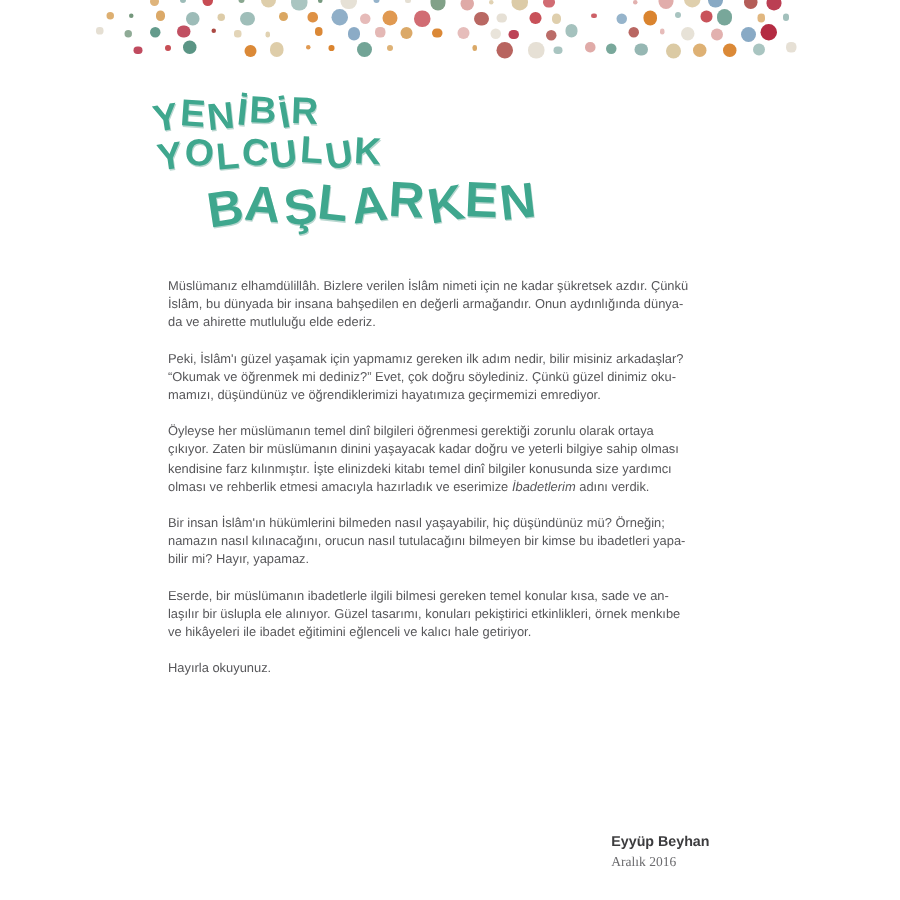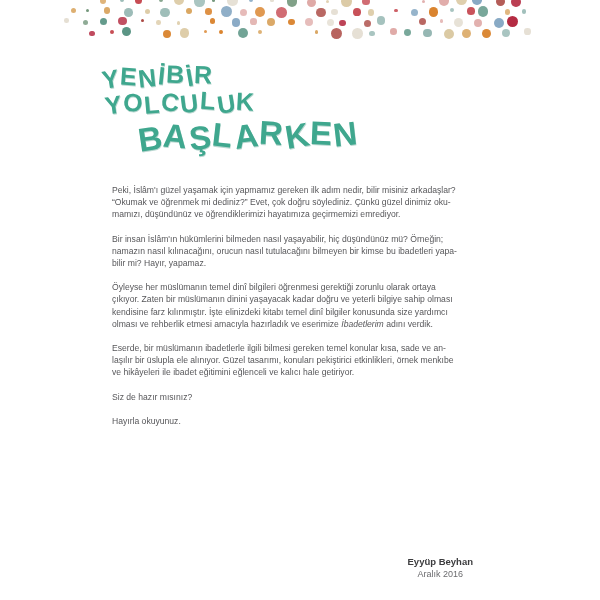--- a/index.html
+++ b/index.html
@@ -17,23 +17,23 @@
   .title .t1{font-size:25px;letter-spacing:1.5px;transform:rotate(-2deg);}
   .title .t2{font-size:25px;letter-spacing:1.5px;margin-top:3px;margin-left:3px;transform:rotate(-1deg);}
   .title .t3{font-size:33px;letter-spacing:1.5px;margin-top:4px;margin-left:36px;transform:rotate(-1.5deg);}
   .playful span{display:inline-block;}
   
   .bodytext{position:absolute;left:112px;top:184px;width:400px;
     font-size:8.6px;line-height:12.2px;white-space:pre;}
   .bodytext p{margin:0 0 12px 0;}
   .bodytext .it{font-style:italic;}
   
-  .signature{position:absolute;top:556px;right:127px;text-align:center;}
+  .signature{position:absolute;top:556px;right:127px;text-align:left;}
   .signature .author{font-weight:bold;font-size:9.5px;color:#3c3c3e;line-height:12px;}
-  .signature .date{font-size:9px;color:#6b6b6e;line-height:12px;}
+  .signature .date{font-size:9px;color:#6b6b6e;line-height:12px;font-family:Liberation Serif, serif;}
 </style>
 </head>
 <body>
 
 <div class="page">
 
   <div class="dots" id="dots">
       <div class="dot" style="left: 100.07px; top: -2.05775px; width: 6.24417px; height: 6.24417px; background: rgb(216, 163, 92); opacity: 0.81;"></div>
       <div class="dot" style="left: 120.115px; top: -1.85035px; width: 4.24759px; height: 4.24759px; background: rgb(143, 179, 174); opacity: 0.88;"></div>
       <div class="dot" style="left: 134.505px; top: -3.25922px; width: 7.27792px; height: 7.27792px; background: rgb(198, 74, 82); opacity: 0.99;"></div>
@@ -124,29 +124,31 @@
       <div class="dot" style="left: 502.485px; top: 29.1823px; width: 7.96311px; height: 7.96311px; background: rgb(143, 179, 174); opacity: 0.77;"></div>
       <div class="dot" style="left: 524.421px; top: 28.4143px; width: 6.2441px; height: 6.2441px; background: rgb(228, 222, 210); opacity: 0.94;"></div>
     </div>
 
   <div class="title" id="title" style="color: rgb(63, 167, 142);">
     <div class="t1 playful"><span style="transform: rotate(-7deg) translateY(0.5px); text-shadow: rgba(46, 136, 114, 0.333) 0.5px 1px 0px;">Y</span><span style="transform: rotate(6deg) translateY(-1.5px); text-shadow: rgba(46, 136, 114, 0.333) 0.5px 1px 0px;">E</span><span style="transform: rotate(-4deg) translateY(1px); text-shadow: rgba(46, 136, 114, 0.333) 0.5px 1px 0px;">N</span><span style="transform: rotate(8deg) translateY(-1px); text-shadow: rgba(46, 136, 114, 0.333) 0.5px 1px 0px;">İ</span><span style="transform: rotate(-6deg) translateY(0.5px); text-shadow: rgba(46, 136, 114, 0.333) 0.5px 1px 0px;"> </span><span style="transform: rotate(5deg) translateY(-2px); text-shadow: rgba(46, 136, 114, 0.333) 0.5px 1px 0px;">B</span><span style="transform: rotate(-8deg) translateY(1.5px); text-shadow: rgba(46, 136, 114, 0.333) 0.5px 1px 0px;">İ</span><span style="transform: rotate(4deg) translateY(-0.5px); text-shadow: rgba(46, 136, 114, 0.333) 0.5px 1px 0px;">R</span></div>
     <div class="t2 playful"><span style="transform: rotate(-7deg) translateY(0.5px); text-shadow: rgba(46, 136, 114, 0.333) 0.5px 1px 0px;">Y</span><span style="transform: rotate(6deg) translateY(-1.5px); text-shadow: rgba(46, 136, 114, 0.333) 0.5px 1px 0px;">O</span><span style="transform: rotate(-4deg) translateY(1px); text-shadow: rgba(46, 136, 114, 0.333) 0.5px 1px 0px;">L</span><span style="transform: rotate(8deg) translateY(-1px); text-shadow: rgba(46, 136, 114, 0.333) 0.5px 1px 0px;">C</span><span style="transform: rotate(-6deg) translateY(0.5px); text-shadow: rgba(46, 136, 114, 0.333) 0.5px 1px 0px;">U</span><span style="transform: rotate(5deg) translateY(-2px); text-shadow: rgba(46, 136, 114, 0.333) 0.5px 1px 0px;">L</span><span style="transform: rotate(-8deg) translateY(1.5px); text-shadow: rgba(46, 136, 114, 0.333) 0.5px 1px 0px;">U</span><span style="transform: rotate(4deg) translateY(-0.5px); text-shadow: rgba(46, 136, 114, 0.333) 0.5px 1px 0px;">K</span></div>
     <div class="t3 playful"><span style="transform: rotate(-7deg) translateY(0.5px); text-shadow: rgba(46, 136, 114, 0.333) 0.5px 1px 0px;">B</span><span style="transform: rotate(6deg) translateY(-1.5px); text-shadow: rgba(46, 136, 114, 0.333) 0.5px 1px 0px;">A</span><span style="transform: rotate(-4deg) translateY(1px); text-shadow: rgba(46, 136, 114, 0.333) 0.5px 1px 0px;">Ş</span><span style="transform: rotate(8deg) translateY(-1px); text-shadow: rgba(46, 136, 114, 0.333) 0.5px 1px 0px;">L</span><span style="transform: rotate(-6deg) translateY(0.5px); text-shadow: rgba(46, 136, 114, 0.333) 0.5px 1px 0px;">A</span><span style="transform: rotate(5deg) translateY(-2px); text-shadow: rgba(46, 136, 114, 0.333) 0.5px 1px 0px;">R</span><span style="transform: rotate(-8deg) translateY(1.5px); text-shadow: rgba(46, 136, 114, 0.333) 0.5px 1px 0px;">K</span><span style="transform: rotate(4deg) translateY(-0.5px); text-shadow: rgba(46, 136, 114, 0.333) 0.5px 1px 0px;">E</span><span style="transform: rotate(-5deg) translateY(1px); text-shadow: rgba(46, 136, 114, 0.333) 0.5px 1px 0px;">N</span></div>
   </div>
 
-  <div class="bodytext" id="paragraphs" style="color: rgb(87, 87, 90);"><p><span>Peki, İslâm'ı güzel yaşamak için yapmamız gereken ilk adım nedir, bilir misiniz arkadaşlar?
+  <div class="bodytext" id="paragraphs" style="color: rgb(87, 87, 90);"><p><span>Müslümanız elhamdülillâh. Bizlere verilen İslâm nimeti için ne kadar şükretsek azdır. Çünkü
+İslâm, bu dünyada bir insana bahşedilen en değerli armağandır. Onun aydınlığında dünya-
+da ve ahirette mutluluğu elde ederiz.</span></p><p><span>Peki, İslâm'ı güzel yaşamak için yapmamız gereken ilk adım nedir, bilir misiniz arkadaşlar?
 “Okumak ve öğrenmek mi dediniz?” Evet, çok doğru söylediniz. Çünkü güzel dinimiz oku-
-mamızı, düşündünüz ve öğrendiklerimizi hayatımıza geçirmemizi emrediyor.</span></p><p><span>Bir insan İslâm'ın hükümlerini bilmeden nasıl yaşayabilir, hiç düşündünüz mü? Örneğin;
-namazın nasıl kılınacağını, orucun nasıl tutulacağını bilmeyen bir kimse bu ibadetleri yapa-
-bilir mi? Hayır, yapamaz.</span></p><p><span>Öyleyse her müslümanın temel dinî bilgileri öğrenmesi gerektiği zorunlu olarak ortaya
+mamızı, düşündünüz ve öğrendiklerimizi hayatımıza geçirmemizi emrediyor.</span></p><p><span>Öyleyse her müslümanın temel dinî bilgileri öğrenmesi gerektiği zorunlu olarak ortaya
 çıkıyor. Zaten bir müslümanın dinini yaşayacak kadar doğru ve yeterli bilgiye sahip olması
 kendisine farz kılınmıştır. İşte elinizdeki kitabı temel dinî bilgiler konusunda size yardımcı
-olması ve rehberlik etmesi amacıyla hazırladık ve eserimize </span><span class="it">İbadetlerim</span><span> adını verdik.</span></p><p><span>Eserde, bir müslümanın ibadetlerle ilgili bilmesi gereken temel konular kısa, sade ve an-
+olması ve rehberlik etmesi amacıyla hazırladık ve eserimize </span><span class="it">İbadetlerim</span><span> adını verdik.</span></p><p><span>Bir insan İslâm'ın hükümlerini bilmeden nasıl yaşayabilir, hiç düşündünüz mü? Örneğin;
+namazın nasıl kılınacağını, orucun nasıl tutulacağını bilmeyen bir kimse bu ibadetleri yapa-
+bilir mi? Hayır, yapamaz.</span></p><p><span>Eserde, bir müslümanın ibadetlerle ilgili bilmesi gereken temel konular kısa, sade ve an-
 laşılır bir üslupla ele alınıyor. Güzel tasarımı, konuları pekiştirici etkinlikleri, örnek menkıbe
-ve hikâyeleri ile ibadet eğitimini eğlenceli ve kalıcı hale getiriyor.</span></p><p><span>Siz de hazır mısınız?</span></p><p><span>Hayırla okuyunuz.</span></p></div>
+ve hikâyeleri ile ibadet eğitimini eğlenceli ve kalıcı hale getiriyor.</span></p><p><span>Hayırla okuyunuz.</span></p></div>
 
   <div class="signature">
     <div class="author">Eyyüp Beyhan</div>
     <div class="date">Aralık 2016</div>
   </div>
 
 </div>
 
 </body></html>

